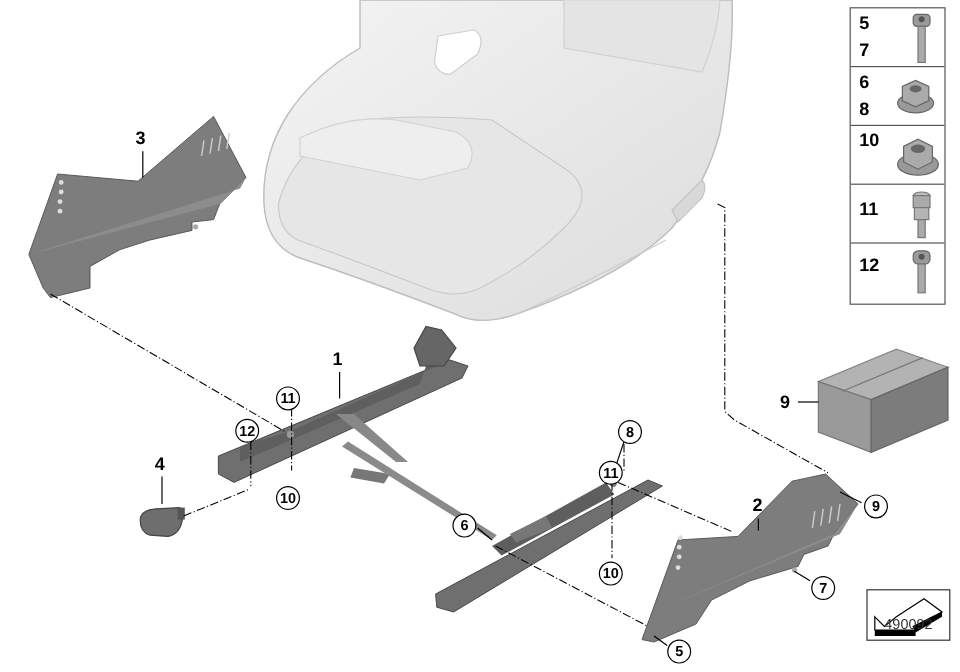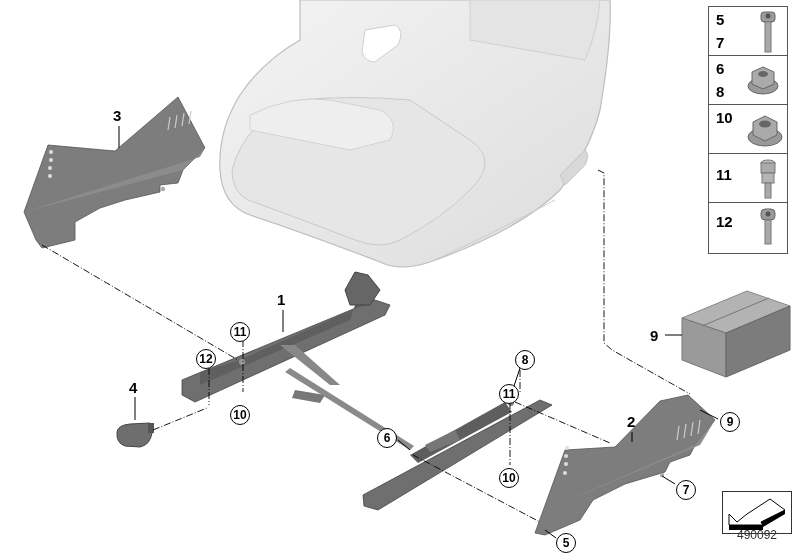--- a/index.html
+++ b/index.html
@@ -17,21 +17,21 @@
   .legend-cell { position: relative; height: 49px; border-bottom: 1px solid #555;
                  box-sizing: border-box; }
   .legend-cell:last-child { border-bottom: none; }
   .legend-cell .n1 { position: absolute; left: 7px; top: 4px; font-weight: bold;
                      font-size: 15px; }
   .legend-cell .n2 { position: absolute; left: 7px; top: 27px; font-weight: bold;
                      font-size: 15px; }
   .legend-cell svg { position: absolute; right: 8px; top: 3px; }
   .refbox { position: absolute; left: 722px; top: 491px; width: 70px; height: 43px;
             border: 1px solid #333; box-sizing: border-box; background: #fff; }
-  .refnum { position: absolute; left: 722px; top: 528px; width: 70px; text-align: center;
+  .refnum { position: absolute; left: 722px; top: 513px; width: 70px; text-align: center;
             font-size: 12px; color: #333; }
 </style>
 </head>
 <body>
 
 <div id="diagram">
 
   <svg width="800" height="560" viewBox="0 0 800 560" style="position:absolute;left:0;top:0">
     <defs>
       <linearGradient id="seatG" x1="0" y1="0" x2="1" y2="1">

